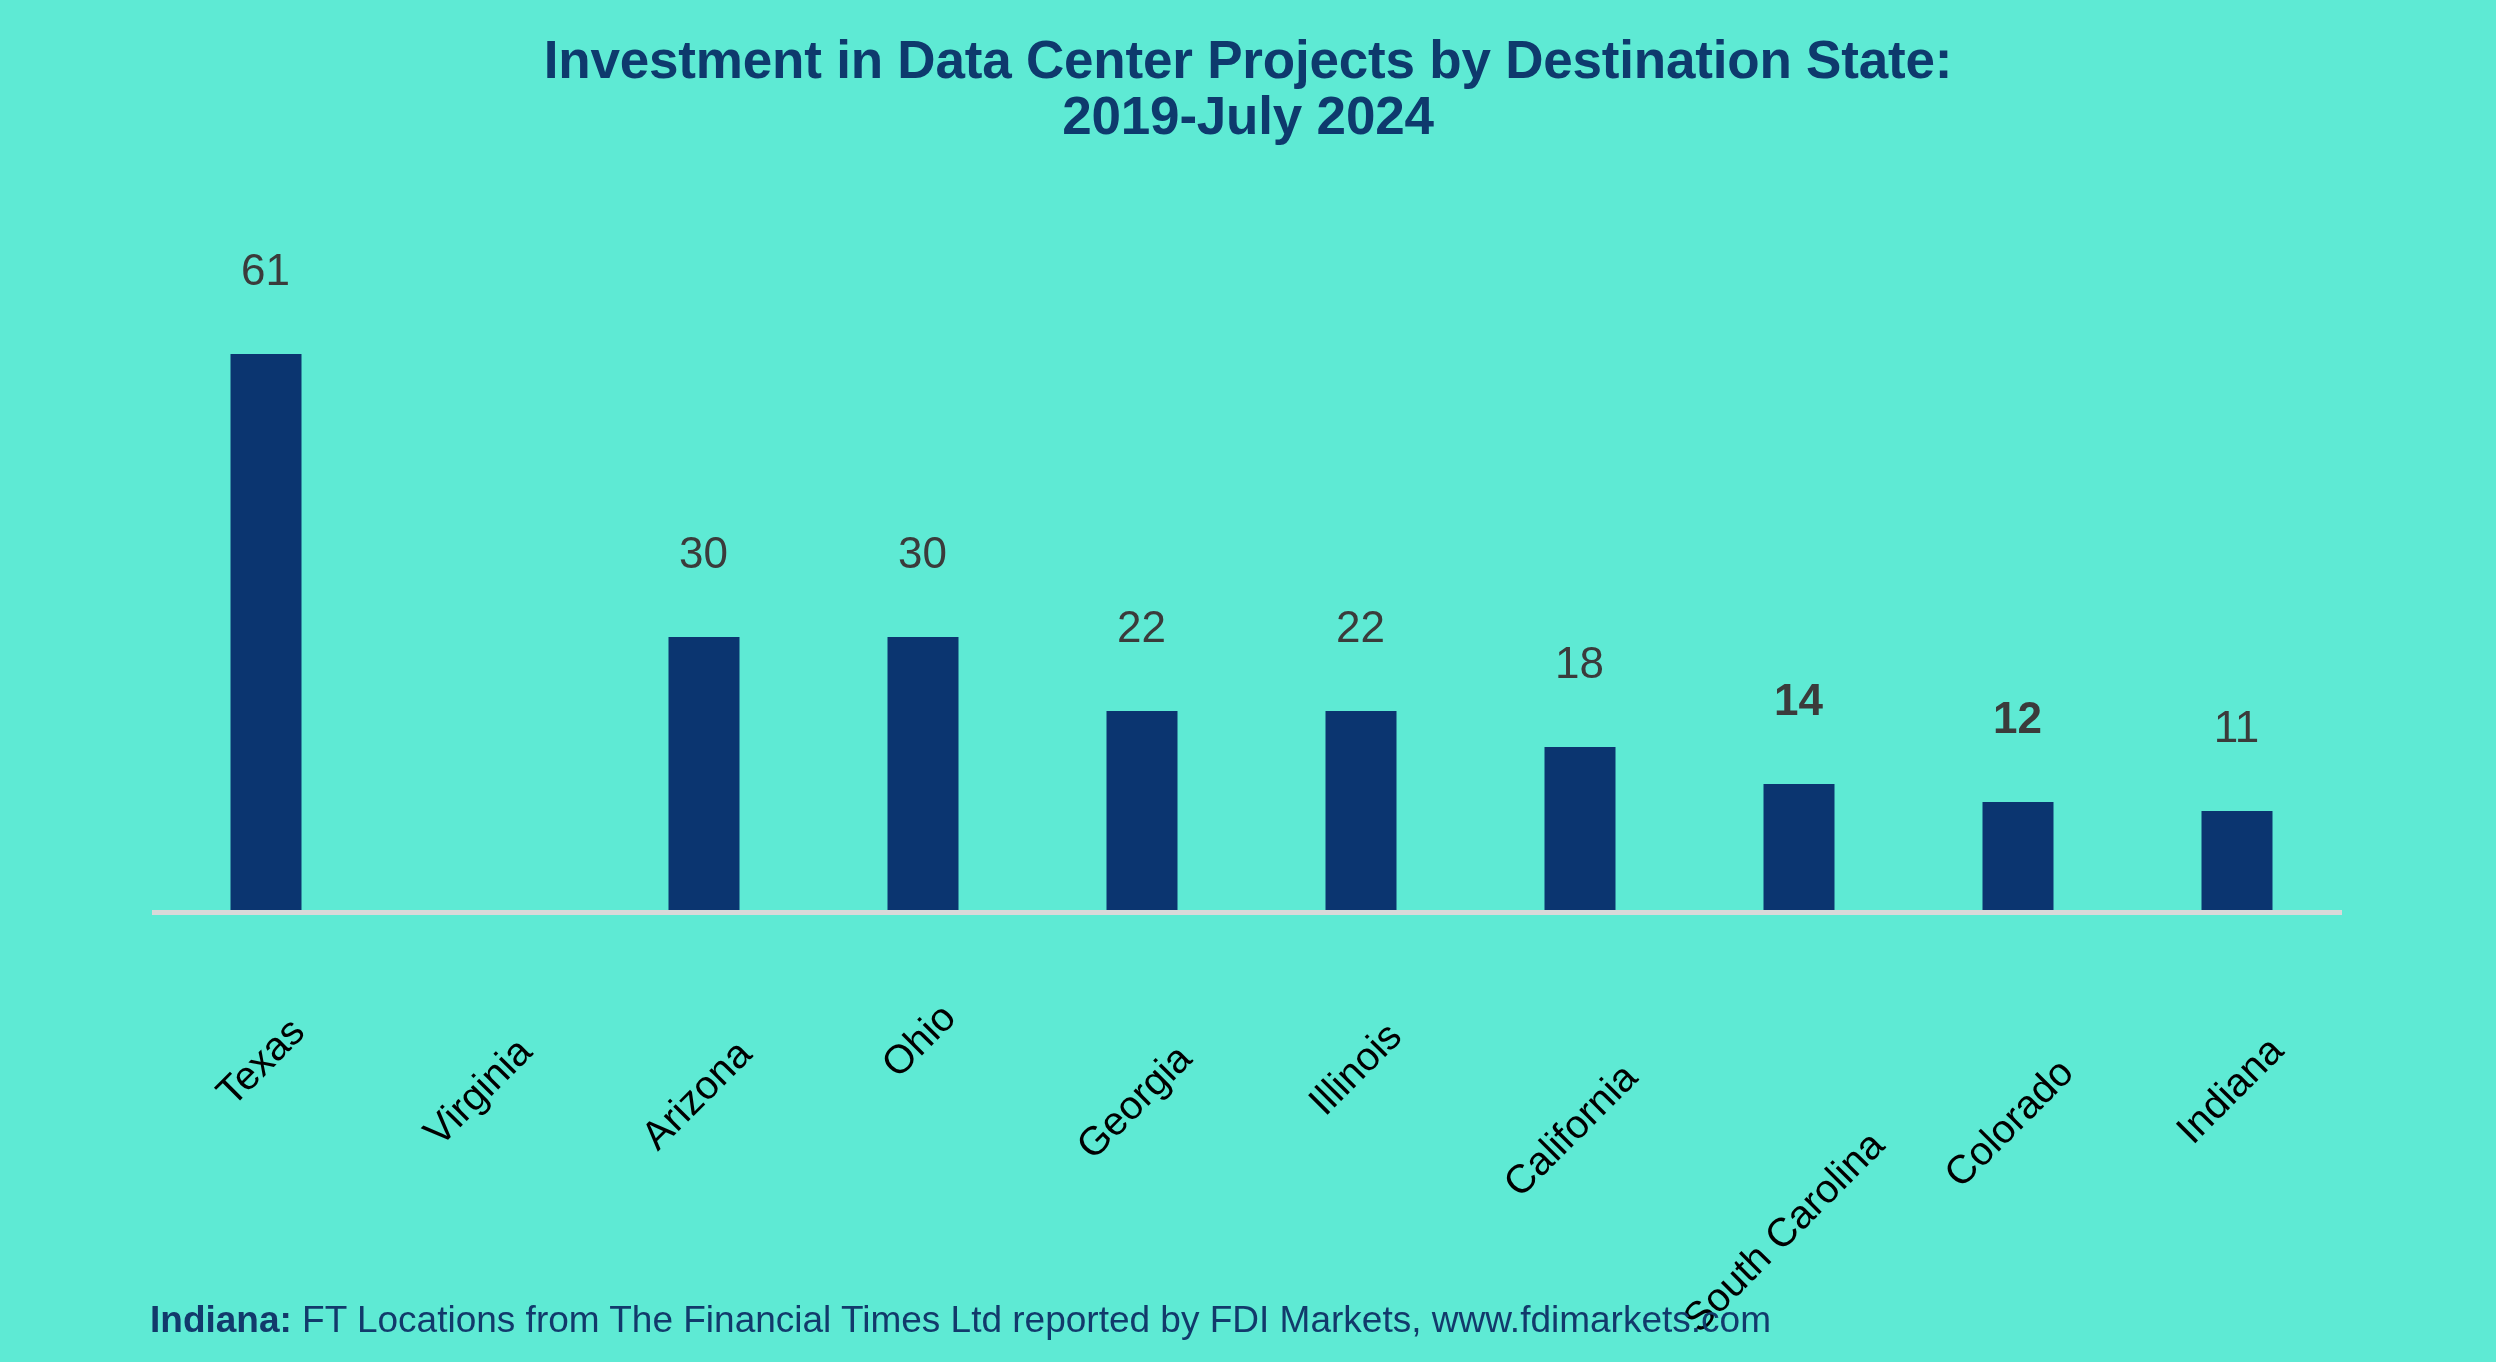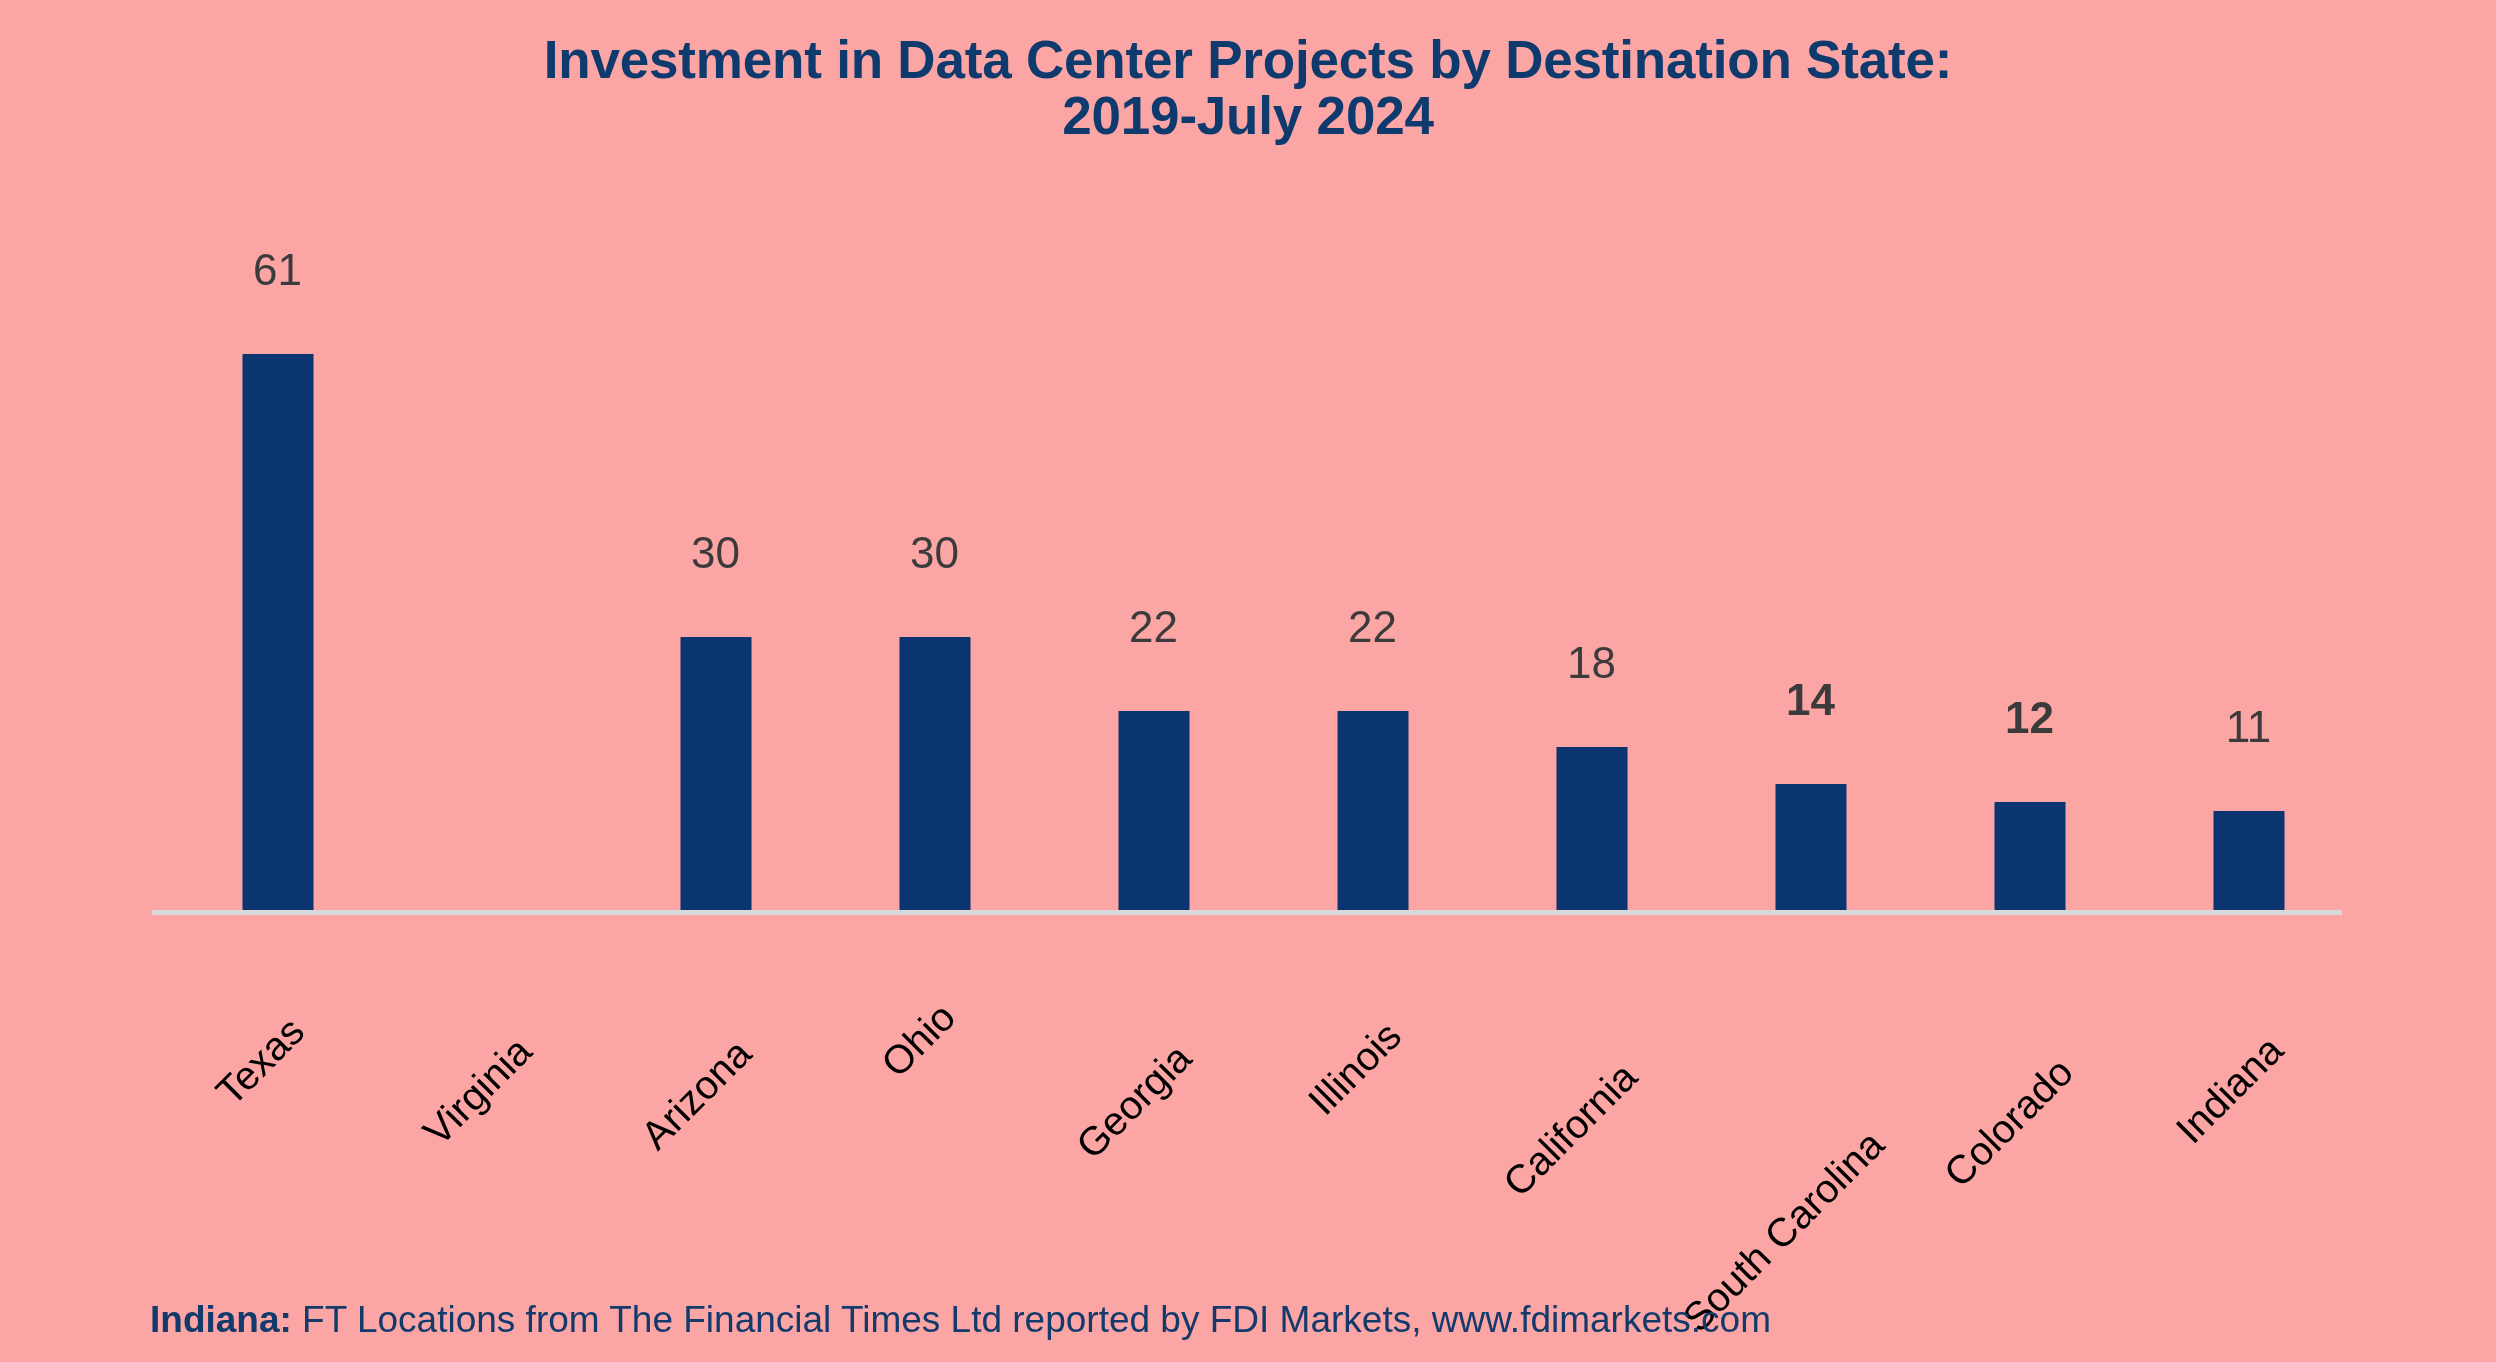--- a/index.html
+++ b/index.html
@@ -10,21 +10,21 @@
   body {
     width: 2496px;
     height: 1362px;
     font-family: "Liberation Sans", sans-serif;
     overflow: hidden;
     position: relative;
   }
   .chart-root {
     position: absolute;
     inset: 0;
-    background: #fca5a5;
+    background: #5eead4;
   }
 
   
   .chart-title {
     position: absolute;
     top: 32px;
     left: 0;
     width: 2496px;
     text-align: center;
     color: #0e3a6d;
@@ -50,21 +50,21 @@
     position: absolute;
     left: 0;
     bottom: 0;
     width: 2190px;
     height: 5px;
     background: #d9d9d9;
   }
 
   .bars-layer {
     position: absolute;
-    left: 16px;
+    left: 4px;
     top: 0;
     width: 2190px;
     height: 732px;
   }
 
   .bar-slot {
     position: absolute;
     bottom: 0;
     width: 219px;
     height: 732px;

